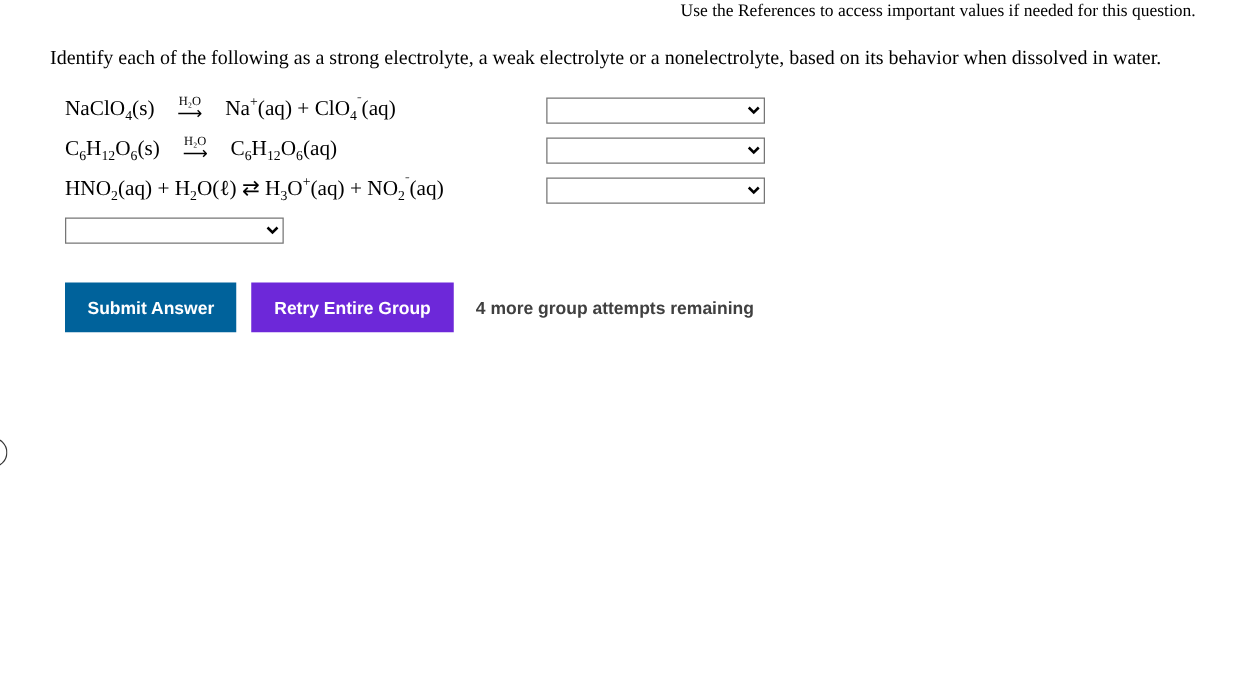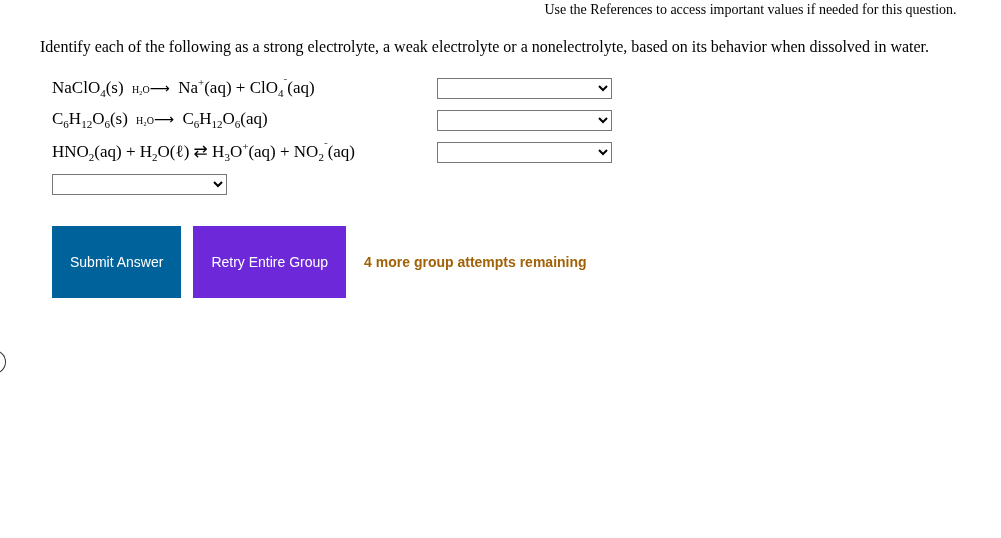--- a/index.html
+++ b/index.html
@@ -46,24 +46,24 @@
     .sub {
       font-size: 11px;
       vertical-align: sub;
     }
     .sup {
       font-size: 11px;
       vertical-align: super;
     }
     .arrow-container {
       display: inline-flex;
-      flex-direction: row;
+      flex-direction: column;
       align-items: center;
       vertical-align: middle;
-      margin: 0 4px;
+      margin: 0 14px;
     }
     .arrow-label {
       font-size: 10px;
       line-height: 1;
       margin-bottom: -2px;
     }
     .arrow {
       font-size: 14px;
       line-height: 1;
     }
@@ -75,36 +75,36 @@
       border: 1px solid #767676;
     }
     .button-row {
       margin-top: 28px;
       padding-left: 12px;
       display: flex;
       align-items: center;
       gap: 12px;
     }
     .btn {
-      padding: 28px 18px;
+      padding: 12px 18px;
       font-size: 14px;
-      font-weight: normal;
+      font-weight: bold;
       color: #fff;
       border: none;
       cursor: pointer;
       font-family: Arial, sans-serif;
     }
     .btn-primary {
       background: #00629b;
     }
     .btn-secondary {
       background: #6d28d9;
     }
     .attempts-text {
-      color: #a16207;
+      color: #404040;
       font-weight: bold;
       font-size: 14px;
       font-family: Arial, sans-serif;
       margin-left: 6px;
     }
     .side-tab {
       position: absolute;
       left: -6px;
       top: 350px;
       width: 12px;

